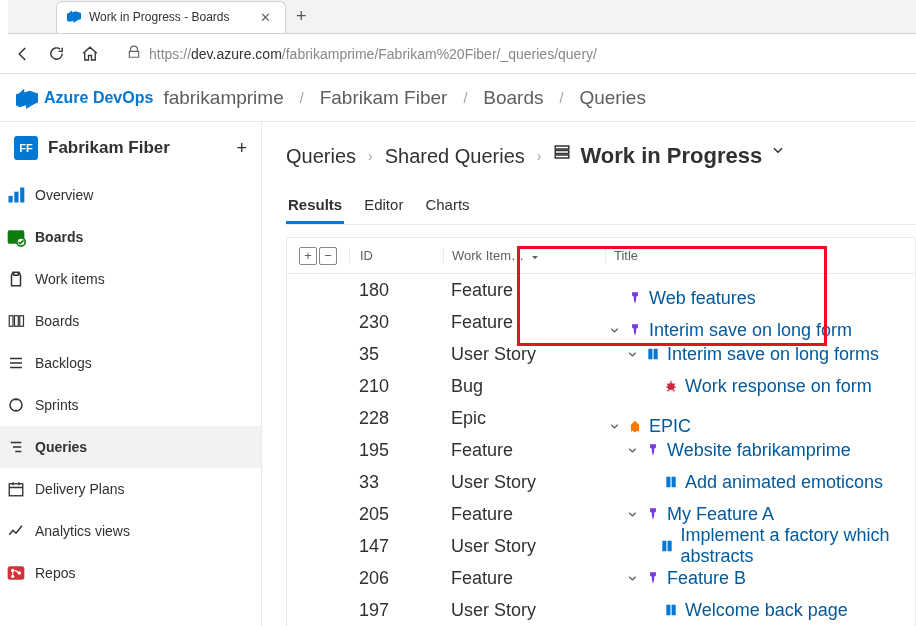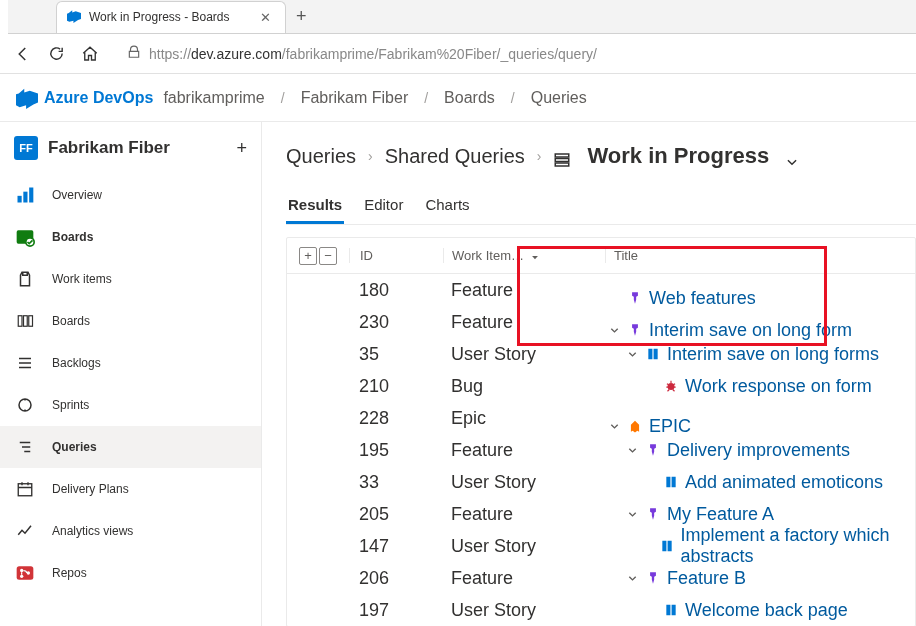--- a/index.html
+++ b/index.html
@@ -15,42 +15,42 @@
   .browser-toolbar { height: 40px; display: flex; align-items: center; padding: 0 14px; gap: 16px; border-bottom: 1px solid #e1e1e1; }
   .nav-btn { color: #555; cursor: pointer; display:flex; }
   .url-bar { flex: 1; display: flex; align-items: center; gap: 8px; height: 30px; border-radius: 15px; padding: 0 12px; }
   .url-text { font-size: 14px; color: #333; }
   .url-text .muted { color: #888; }
 
   
   .header { height: 48px; display: flex; align-items: center; padding: 0 16px; gap: 10px; border-bottom: 1px solid #eaeaea; }
   .ado-logo { display: flex; align-items: center; }
   .ado-text { color: #0078d4; font-weight: 600; font-size: 16px; margin-left: 6px; }
-  .crumb { color: #605e5c; font-size: 16px; }
+  .crumb { color: #605e5c; font-size: 19px; }
   .crumb-sep { color: #a19f9d; margin: 0 6px; }
 
   .content { display: flex; height: calc(100% - 122px); }
   
   
   .sidebar { width: 262px; border-right: 1px solid #eaeaea; background:#fff; }
   .project-row { display: flex; align-items: center; padding: 14px 14px; gap: 10px; }
   .project-badge { width: 24px; height: 24px; border-radius: 3px; background: #0078d4; color:#fff; font-size:11px; font-weight:600; display:flex; align-items:center; justify-content:center; }
   .project-name { font-size: 17px; font-weight: 600; flex:1; }
   .plus { font-size: 18px; cursor:pointer; color:#323130; }
-  .nav-item { display: flex; align-items: center; gap: 16px; height: 42px; padding: 0 14px; cursor: pointer; font-size:12px; }
+  .nav-item { display: flex; align-items: center; gap: 8px; height: 42px; padding: 0 5px; cursor: pointer; font-size:14px; }
   .nav-item.bold { font-weight: 600; }
   .nav-item.active { background: #f3f2f1; }
   .nav-icon { width: 22px; height: 22px; display:flex; align-items:center; justify-content:center; }
 
   
   .main { flex: 1; padding: 12px 0 0 24px; overflow:hidden; }
   .breadcrumb2 { display: flex; align-items: center; gap: 12px; height: 44px; }
   .bc-item { font-size: 20px; color: #323130; }
   .bc-sep { color: #a19f9d; }
-  .bc-query { font-size: 22px; font-weight: 600; display: flex; align-items: flex-end; gap: 16px; }
+  .bc-query { font-size: 22px; font-weight: 600; display: flex; align-items: flex-start; gap: 9px; }
   .tabs { display: flex; gap: 18px; margin-top: 10px; border-bottom: 1px solid #eaeaea; }
   .tabbtn { padding: 8px 2px; font-size: 15px; color: #323130; cursor: pointer; border-bottom: 3px solid transparent; }
   .tabbtn.active { font-weight: 600; border-bottom-color: #0078d4; }
 
   .grid-container { margin-top: 12px; border: 1px solid #eaeaea; border-radius: 2px; }
   .grid-header { display: flex; height: 36px; border-bottom: 1px solid #eaeaea; align-items: center; font-size: 13px; color: #605e5c; }
   .col-controls { width: 62px; display:flex; align-items:center; justify-content:center; gap:2px;}
   .sq-btn { width:18px; height:18px; border:1px solid #8a8886; border-radius:2px; display:flex;align-items:center;justify-content:center; font-size:13px; cursor:pointer; background:#fff;}
   .col-id { width: 94px; padding-left: 10px; border-left: 1px solid #eaeaea; }
   .col-type { width: 146px; border-left: 1px solid #eaeaea; padding-left: 8px; display:flex; align-items:center; gap:6px;}
@@ -353,21 +353,21 @@
               <span class="chev">
                 <svg width="11" height="11" viewBox="0 0 24 24">
                   <path fill="none" stroke="#605e5c" stroke-width="3" d="M5 8l7 7 7-7"></path>
                 </svg>
               </span>
               <span class="wi-icon">
                 <svg width="14" height="14" viewBox="0 0 24 24">
                   <path fill="#773adc" d="M7 2h10v6l-3 2v5l-2 7-2-7v-5l-3-2z"></path>
                 </svg>
               </span>
-              <span class="link">Delivery improvements</span>
+              <span class="link">Website fabrikamprime</span>
             </div>
           </div>
           <div class="row">
             <div class="cell-id">33</div>
             <div class="cell-type">User Story</div>
             <div class="cell-title indent3">
               <span class="chev"></span>
               <span class="wi-icon">
                 <svg width="14" height="14" viewBox="0 0 24 24">
                   <path fill="#0078d4" d="M4 3h7v18H4zM13 3h7v18h-7z"></path>

